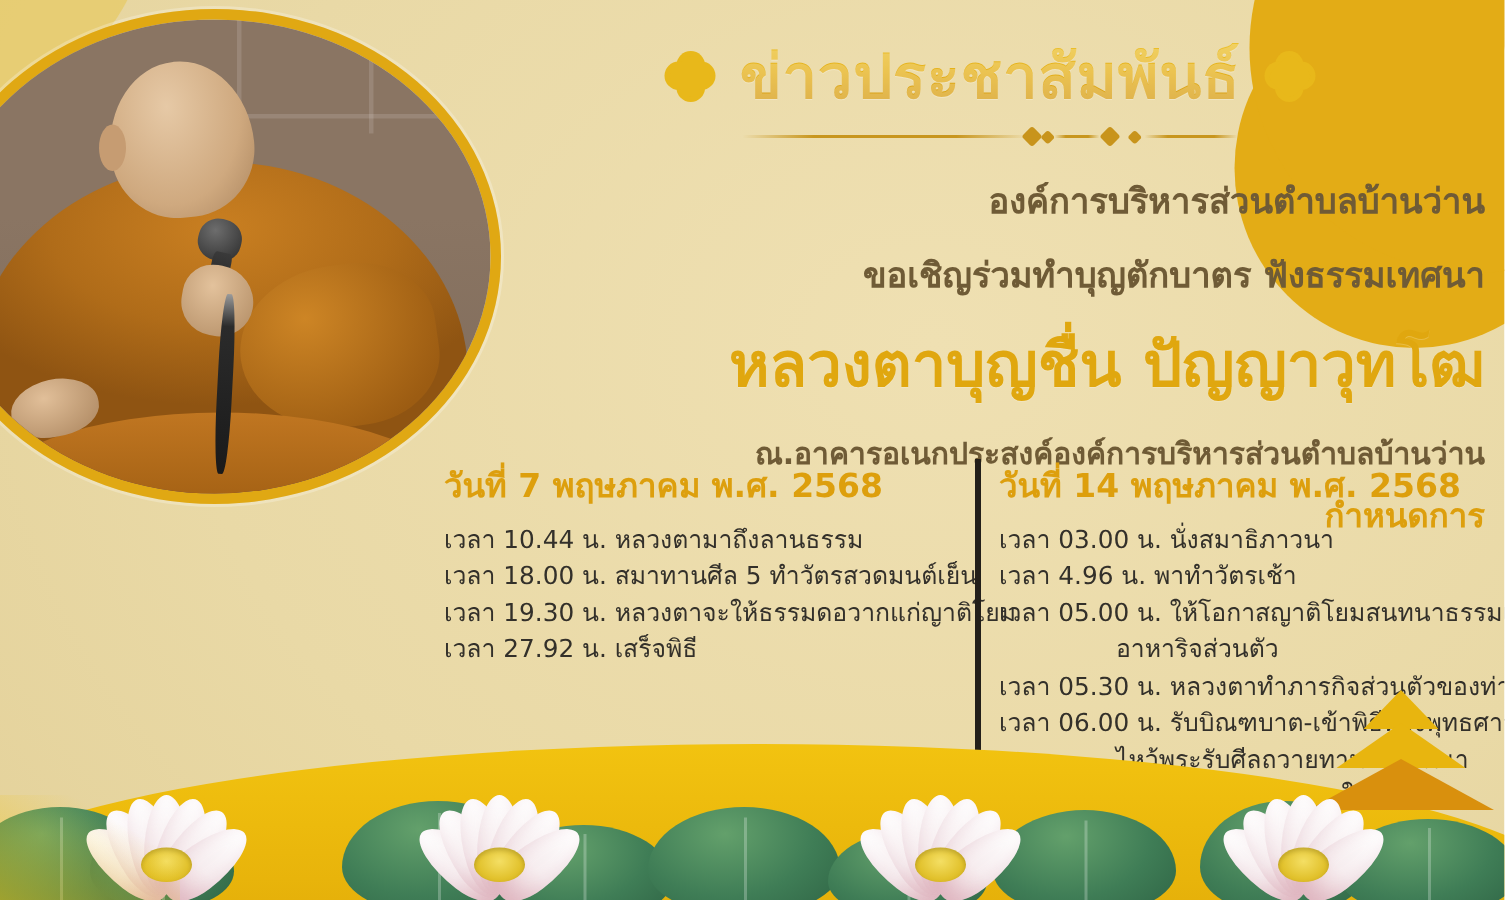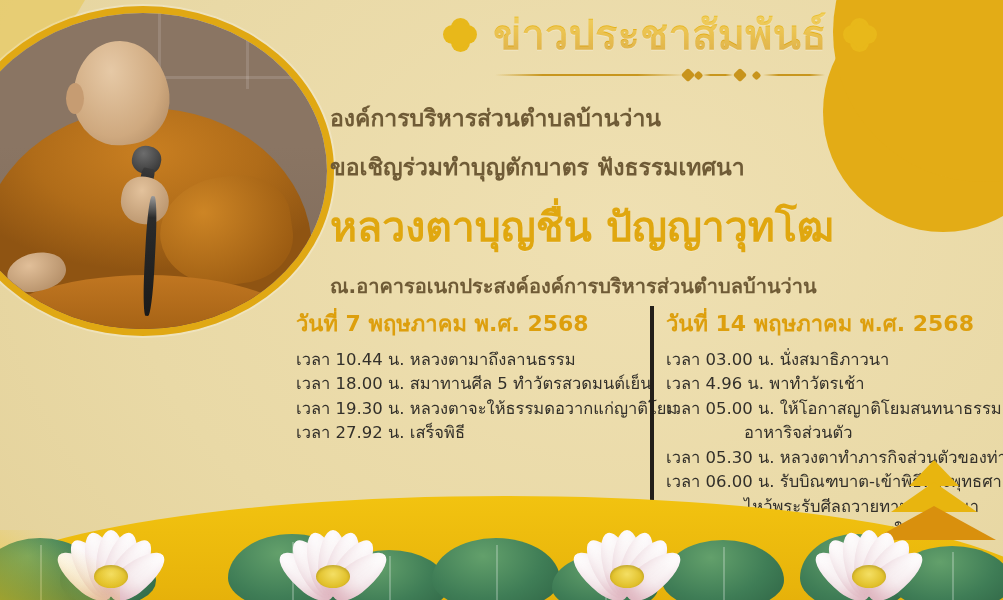--- a/index.html
+++ b/index.html
@@ -118,21 +118,21 @@
   }
   .mic-cable {
     position:absolute; left:50.5%; top:58%;
     width:2.6%; height:38%;
     background:linear-gradient(to bottom,#9a9a9a 0%,#2b2b2b 18%,#1a1a1a 100%);
     border-radius:40%;
     transform:rotate(3deg);
   }
 
   
-  .header { position:absolute; left:330px; top:2px; width:660px; text-align:left; }
+  .header { position:absolute; left:330px; top:18px; width:660px; text-align:right; }
   .title-row { display:flex; align-items:center; justify-content:center; gap:16px; }
   .quatrefoil {
     width:34px; height:34px; flex:0 0 auto; position:relative;
   }
   .quatrefoil span {
     position:absolute; width:19px; height:19px; border-radius:50%;
     background:#e8b81a;
   }
   .quatrefoil span:nth-child(1){ left:7.5px; top:0; }
   .quatrefoil span:nth-child(2){ left:7.5px; bottom:0; }
@@ -304,20 +304,21 @@
       <div class="dia d1"></div>
         <div class="dia d2"></div>
       <div class="dia d3"></div>
         <div class="dia d4"></div>
     </div>
 
     <div class="sub1">องค์การบริหารส่วนตำบลบ้านว่าน</div>
     <div class="sub2">ขอเชิญร่วมทำบุญตักบาตร ฟังธรรมเทศนา</div>
     <div class="monk-name">หลวงตาบุญชื่น ปัญญาวุทโฒ</div>
     <div class="venue">ณ.อาคารอเนกประสงค์องค์การบริหารส่วนตำบลบ้านว่าน</div>
+    <div class="agenda-label">กำหนดการ</div>
   </div>
 
   <div class="schedule">
     <div class="col col-left">
       <div class="day-title">วันที่ 7 พฤษภาคม พ.ศ. 2568</div>
       <div class="sched-item">เวลา 10.44 น. หลวงตามาถึงลานธรรม</div>
       <div class="sched-item">เวลา 18.00 น. สมาทานศีล 5 ทำวัตรสวดมนต์เย็น</div>
       <div class="sched-item">เวลา 19.30 น. หลวงตาจะให้ธรรมดอวากแก่ญาติโยม</div>
       <div class="sched-item">เวลา 27.92 น. เสร็จพิธี</div>
     </div>

